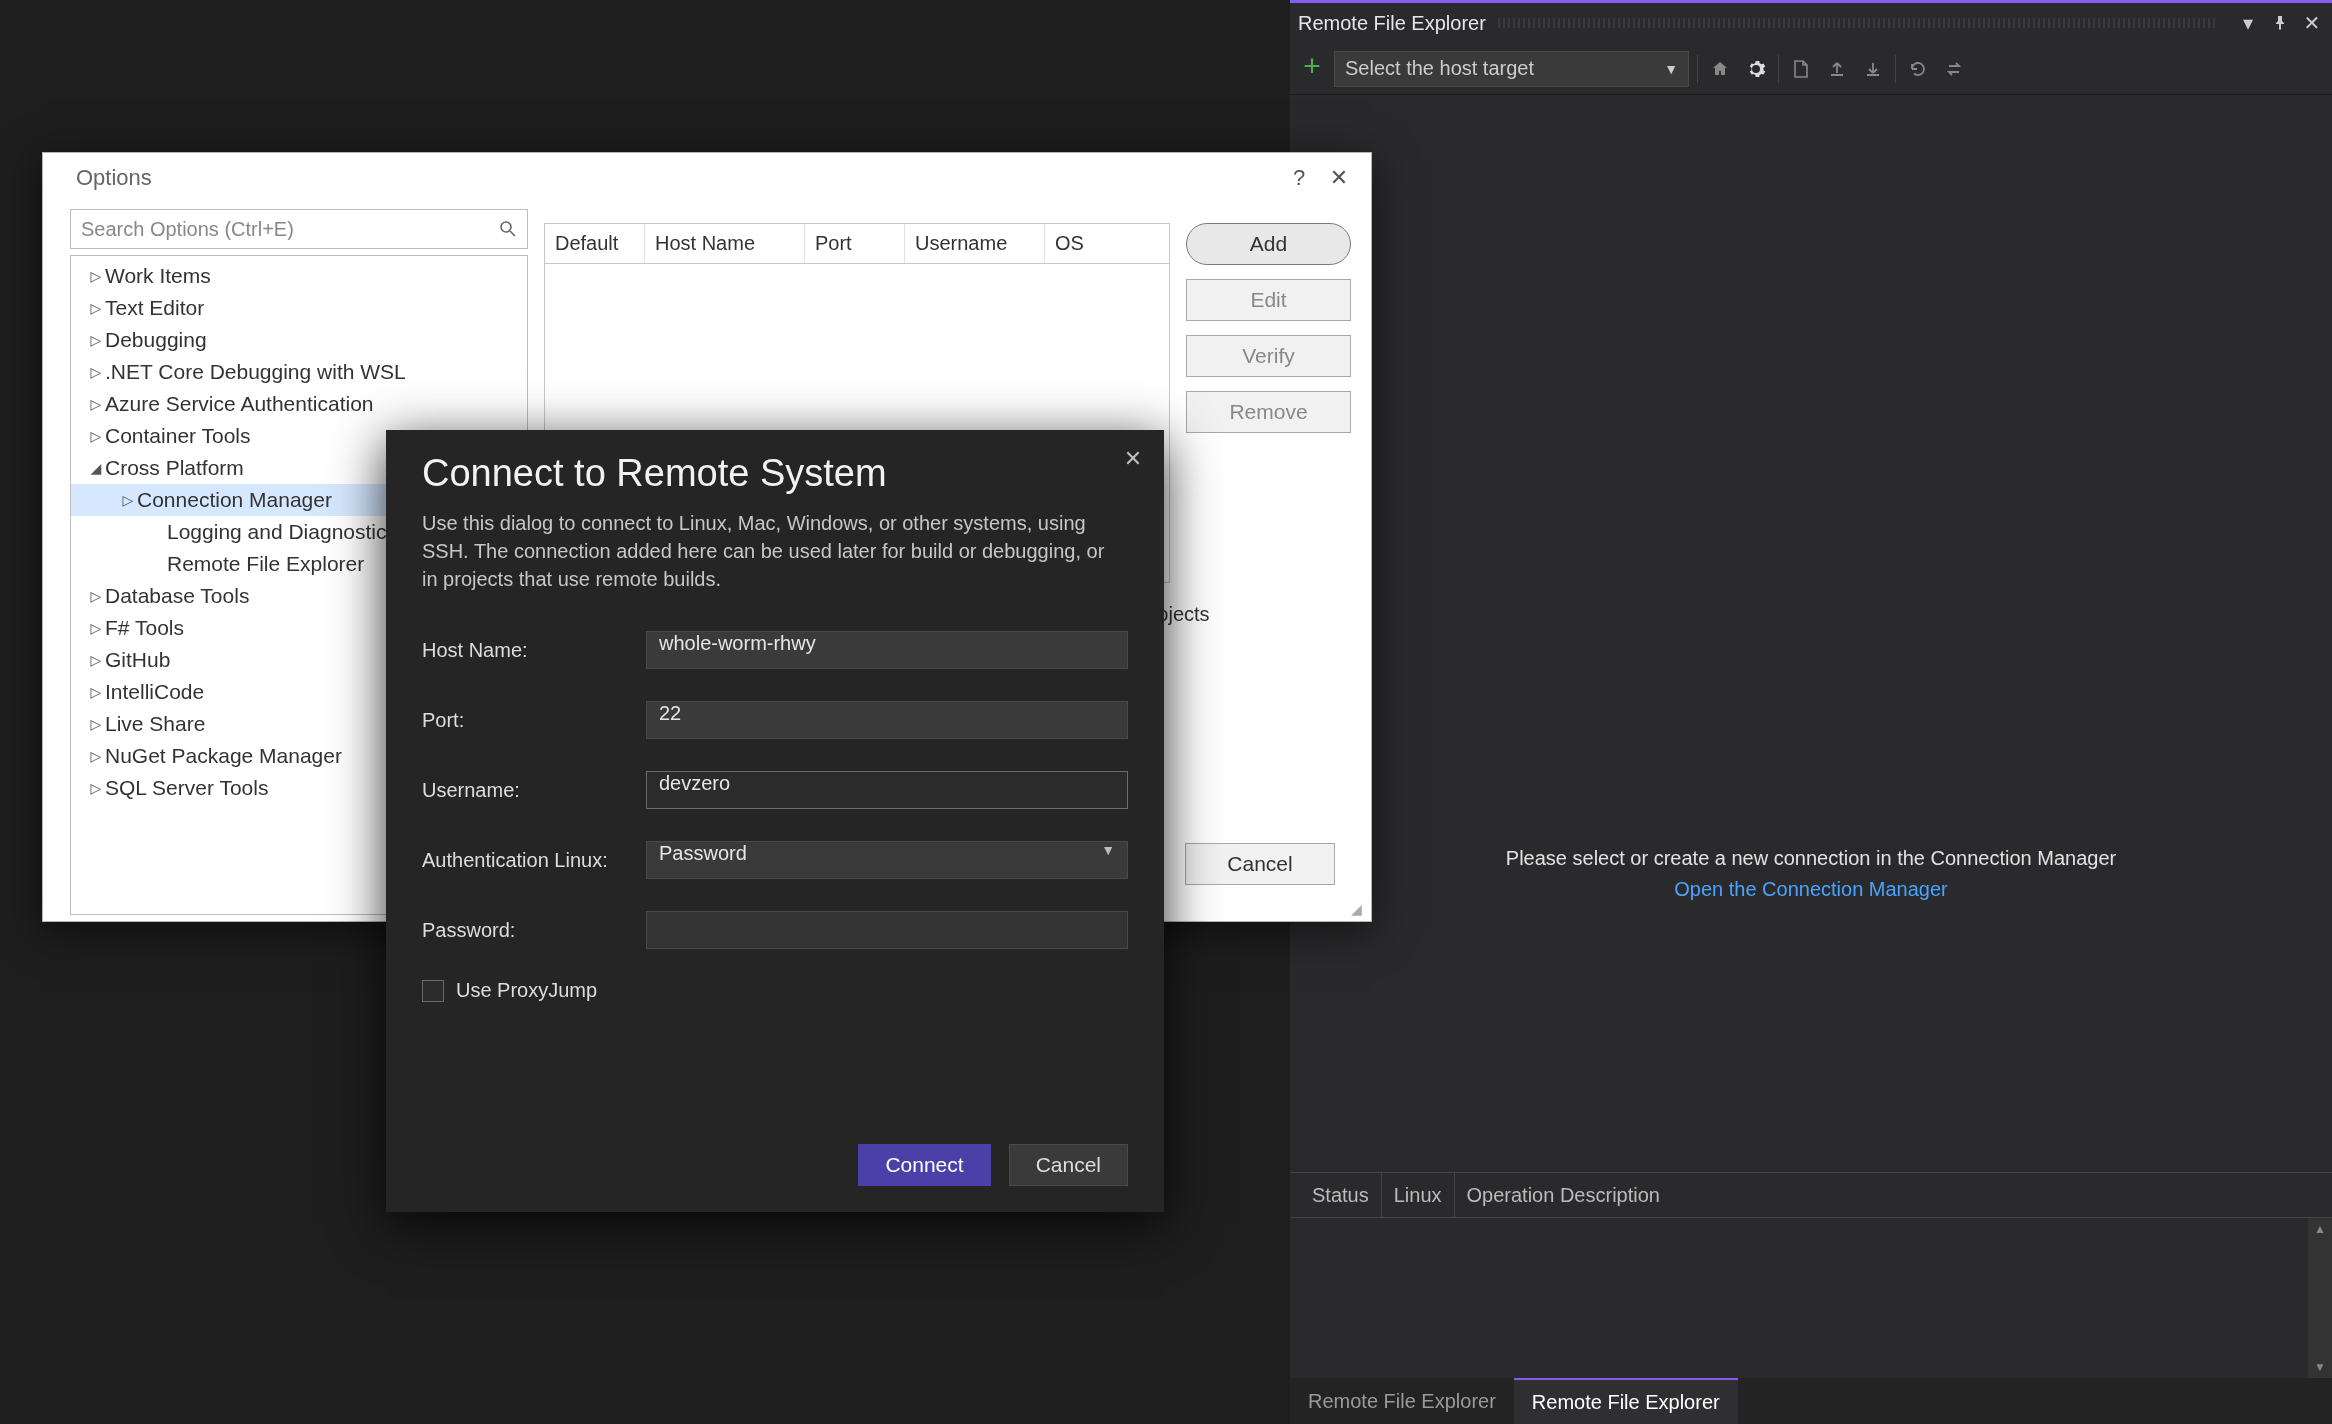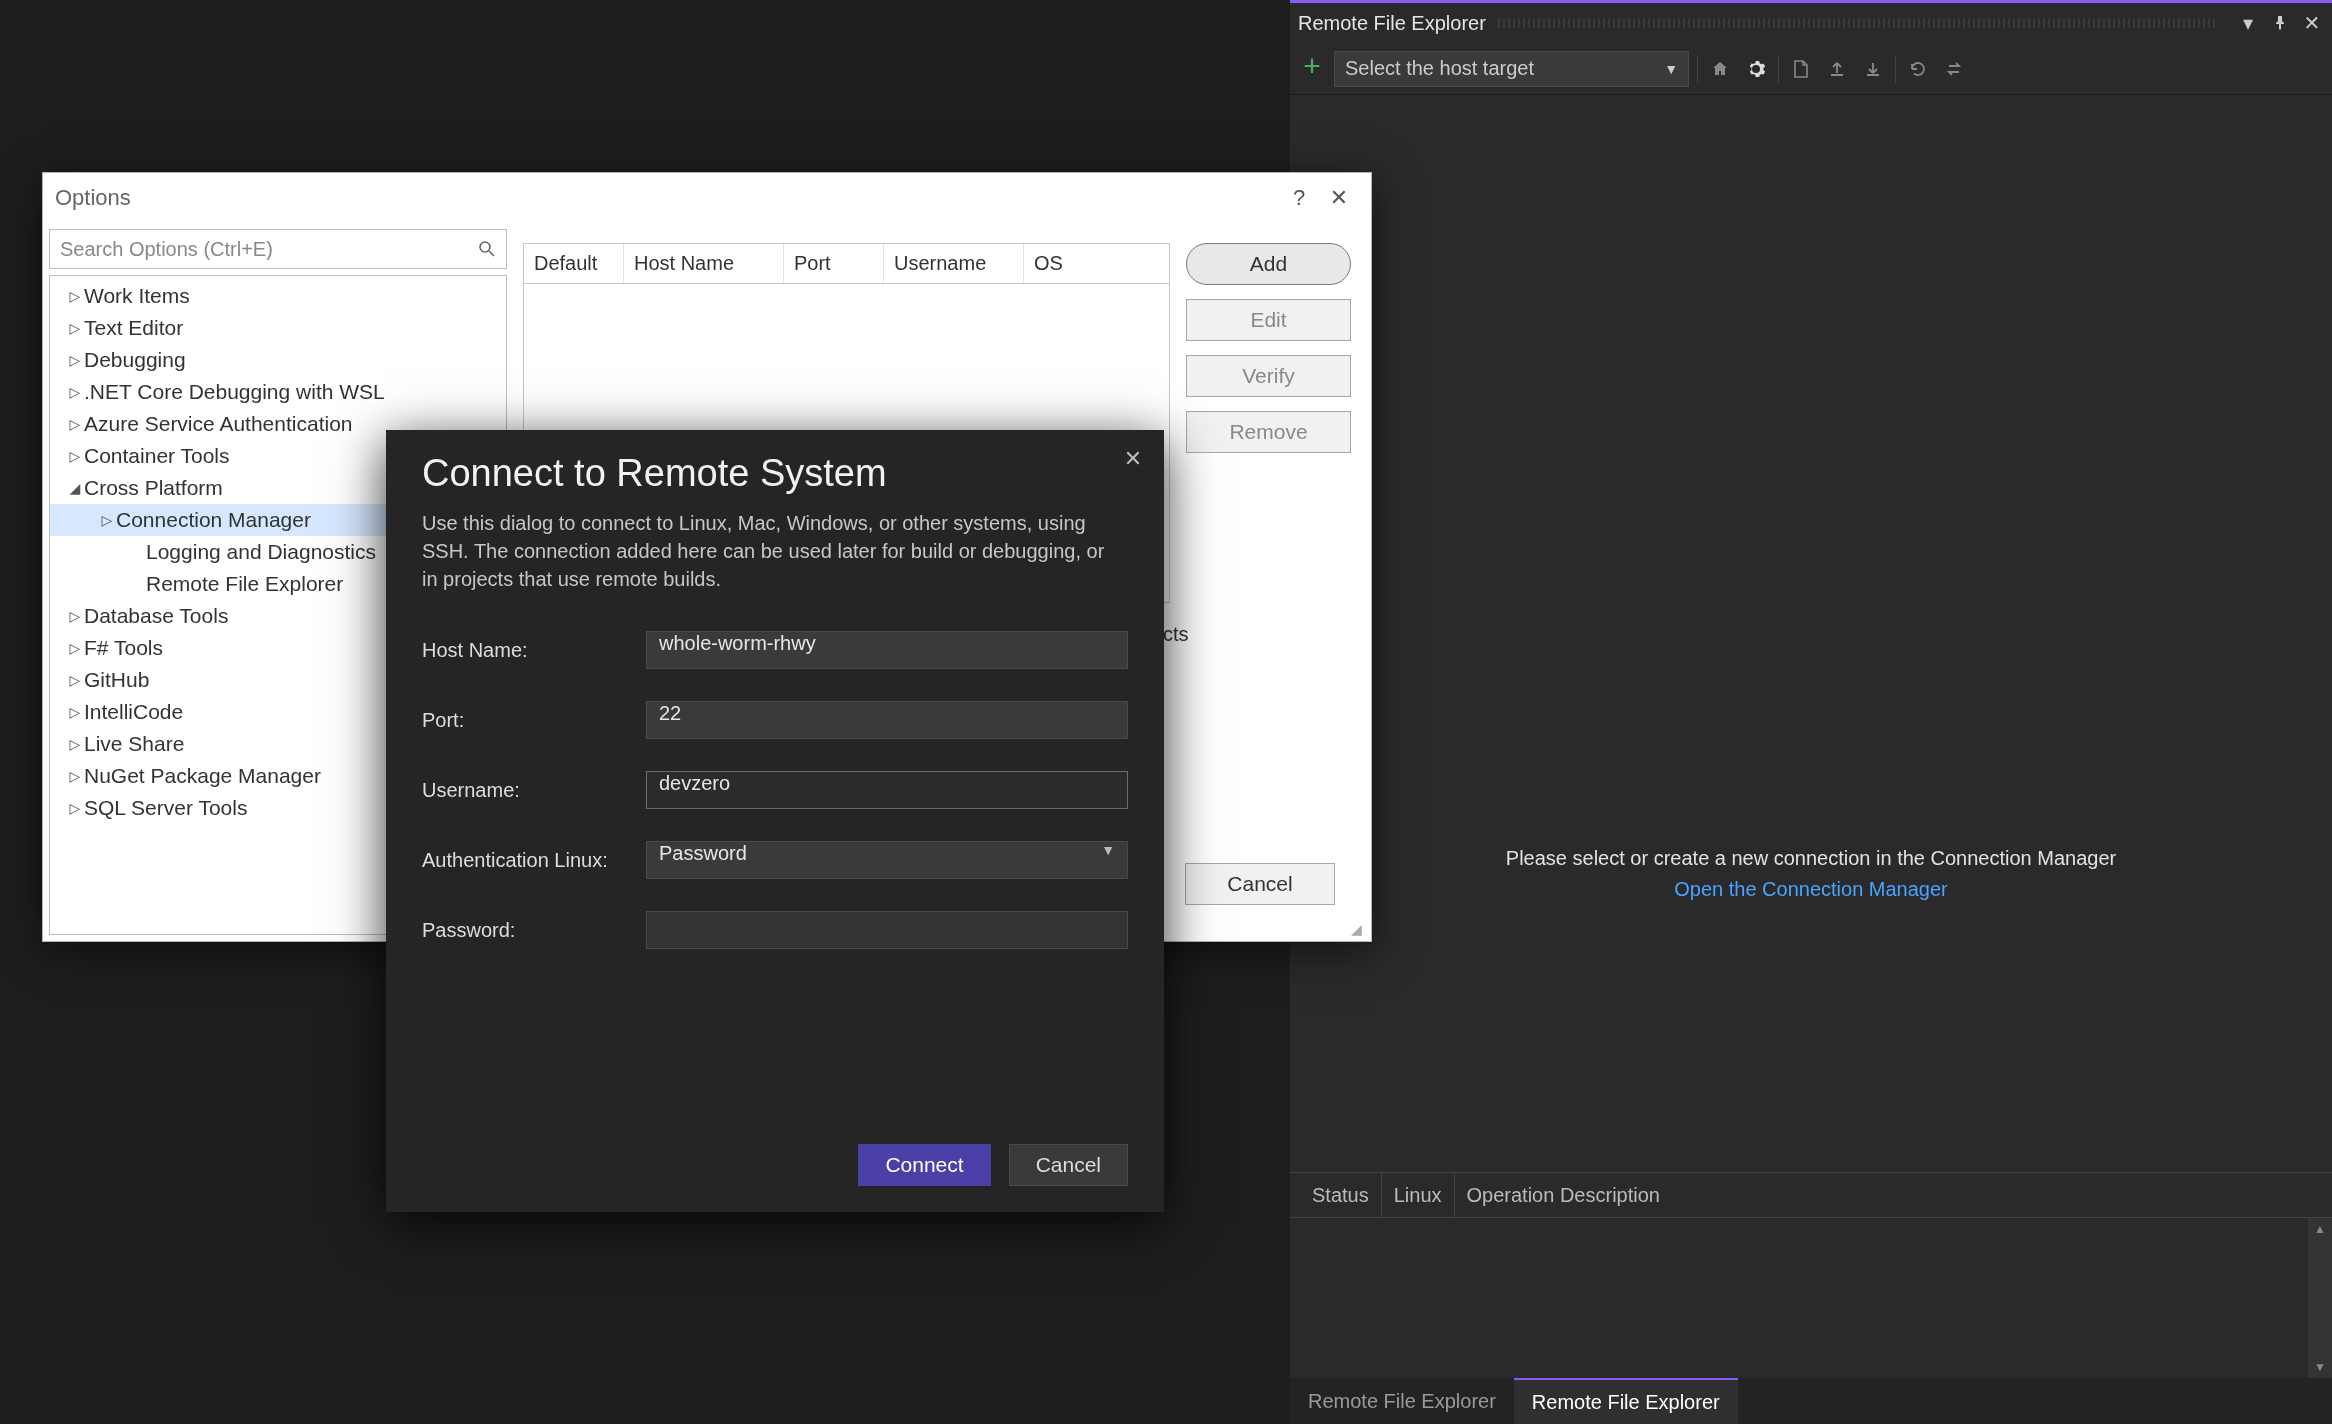--- a/index.html
+++ b/index.html
@@ -57,26 +57,27 @@
   .rfe-scroll .up, .rfe-scroll .dn { height:22px; display:flex; align-items:center; justify-content:center; color:#888; font-size:12px; }
   .rfe-scroll .dn { position:absolute; bottom:0; width:100%; }
   .rfe-tabs {
     height:46px; display:flex; align-items:stretch; background:#232324;
   }
   .rfe-tabs .tab { padding:0 18px; display:flex; align-items:center; color:#9a9a9a; border-top:1px solid transparent; cursor:pointer;}
   .rfe-tabs .tab.active { background:#2f2f31; color:#fff; border-top:2px solid #8a5cf6; }
 
   
   .options-dialog {
-    position:absolute; left:42px; top:172px;
+    position:absolute; left:42px; top:152px;
     width:1330px; height:770px;
     background:#fff; border:1px solid #b5b5b5;
     box-shadow:0 8px 40px rgba(0,0,0,.6);
     display:flex; flex-direction:column;
     color:#333;
+    padding-left:21px;
   }
   .opt-titlebar { height:50px; display:flex; align-items:center; padding:0 12px; font-size:22px; color:#666;}
   .opt-titlebar .spacer{flex:1;}
   .opt-titlebar .tbtn { width:40px; height:40px; display:flex; align-items:center; justify-content:center; font-size:22px; color:#555; cursor:pointer;}
   .opt-body { flex:1; display:flex; }
   .opt-left { width:470px; border-right:0; padding:6px; display:flex; flex-direction:column;text-align:center; }
   .opt-search { height:40px; border:1px solid #bdbdbd; display:flex; align-items:center; padding:0 10px; color:#888; margin-bottom:6px;}
   .opt-search .mag { margin-left:auto; }
   .opt-tree-wrap { flex:1; border:1px solid #bdbdbd; overflow:auto; position:relative;}
   .opt-tree { padding:4px 0; font-size:21px; }
@@ -365,18 +366,22 @@
       <span class="chev">▼</span>
     </div>
   </div>
   <div class="form-row">
     <label>Password:</label>
     <div class="field pwd">
         <span></span>
       </div>
   </div>
 
+  <div class="proxy-row">
+    <div class="chk"></div>
+    <span>Use ProxyJump</span>
+  </div>
 
   <div class="connect-footer">
     <div class="dbtn primary">Connect</div>
     <div class="dbtn secondary">Cancel</div>
   </div>
 </div>
 
 </body></html>

